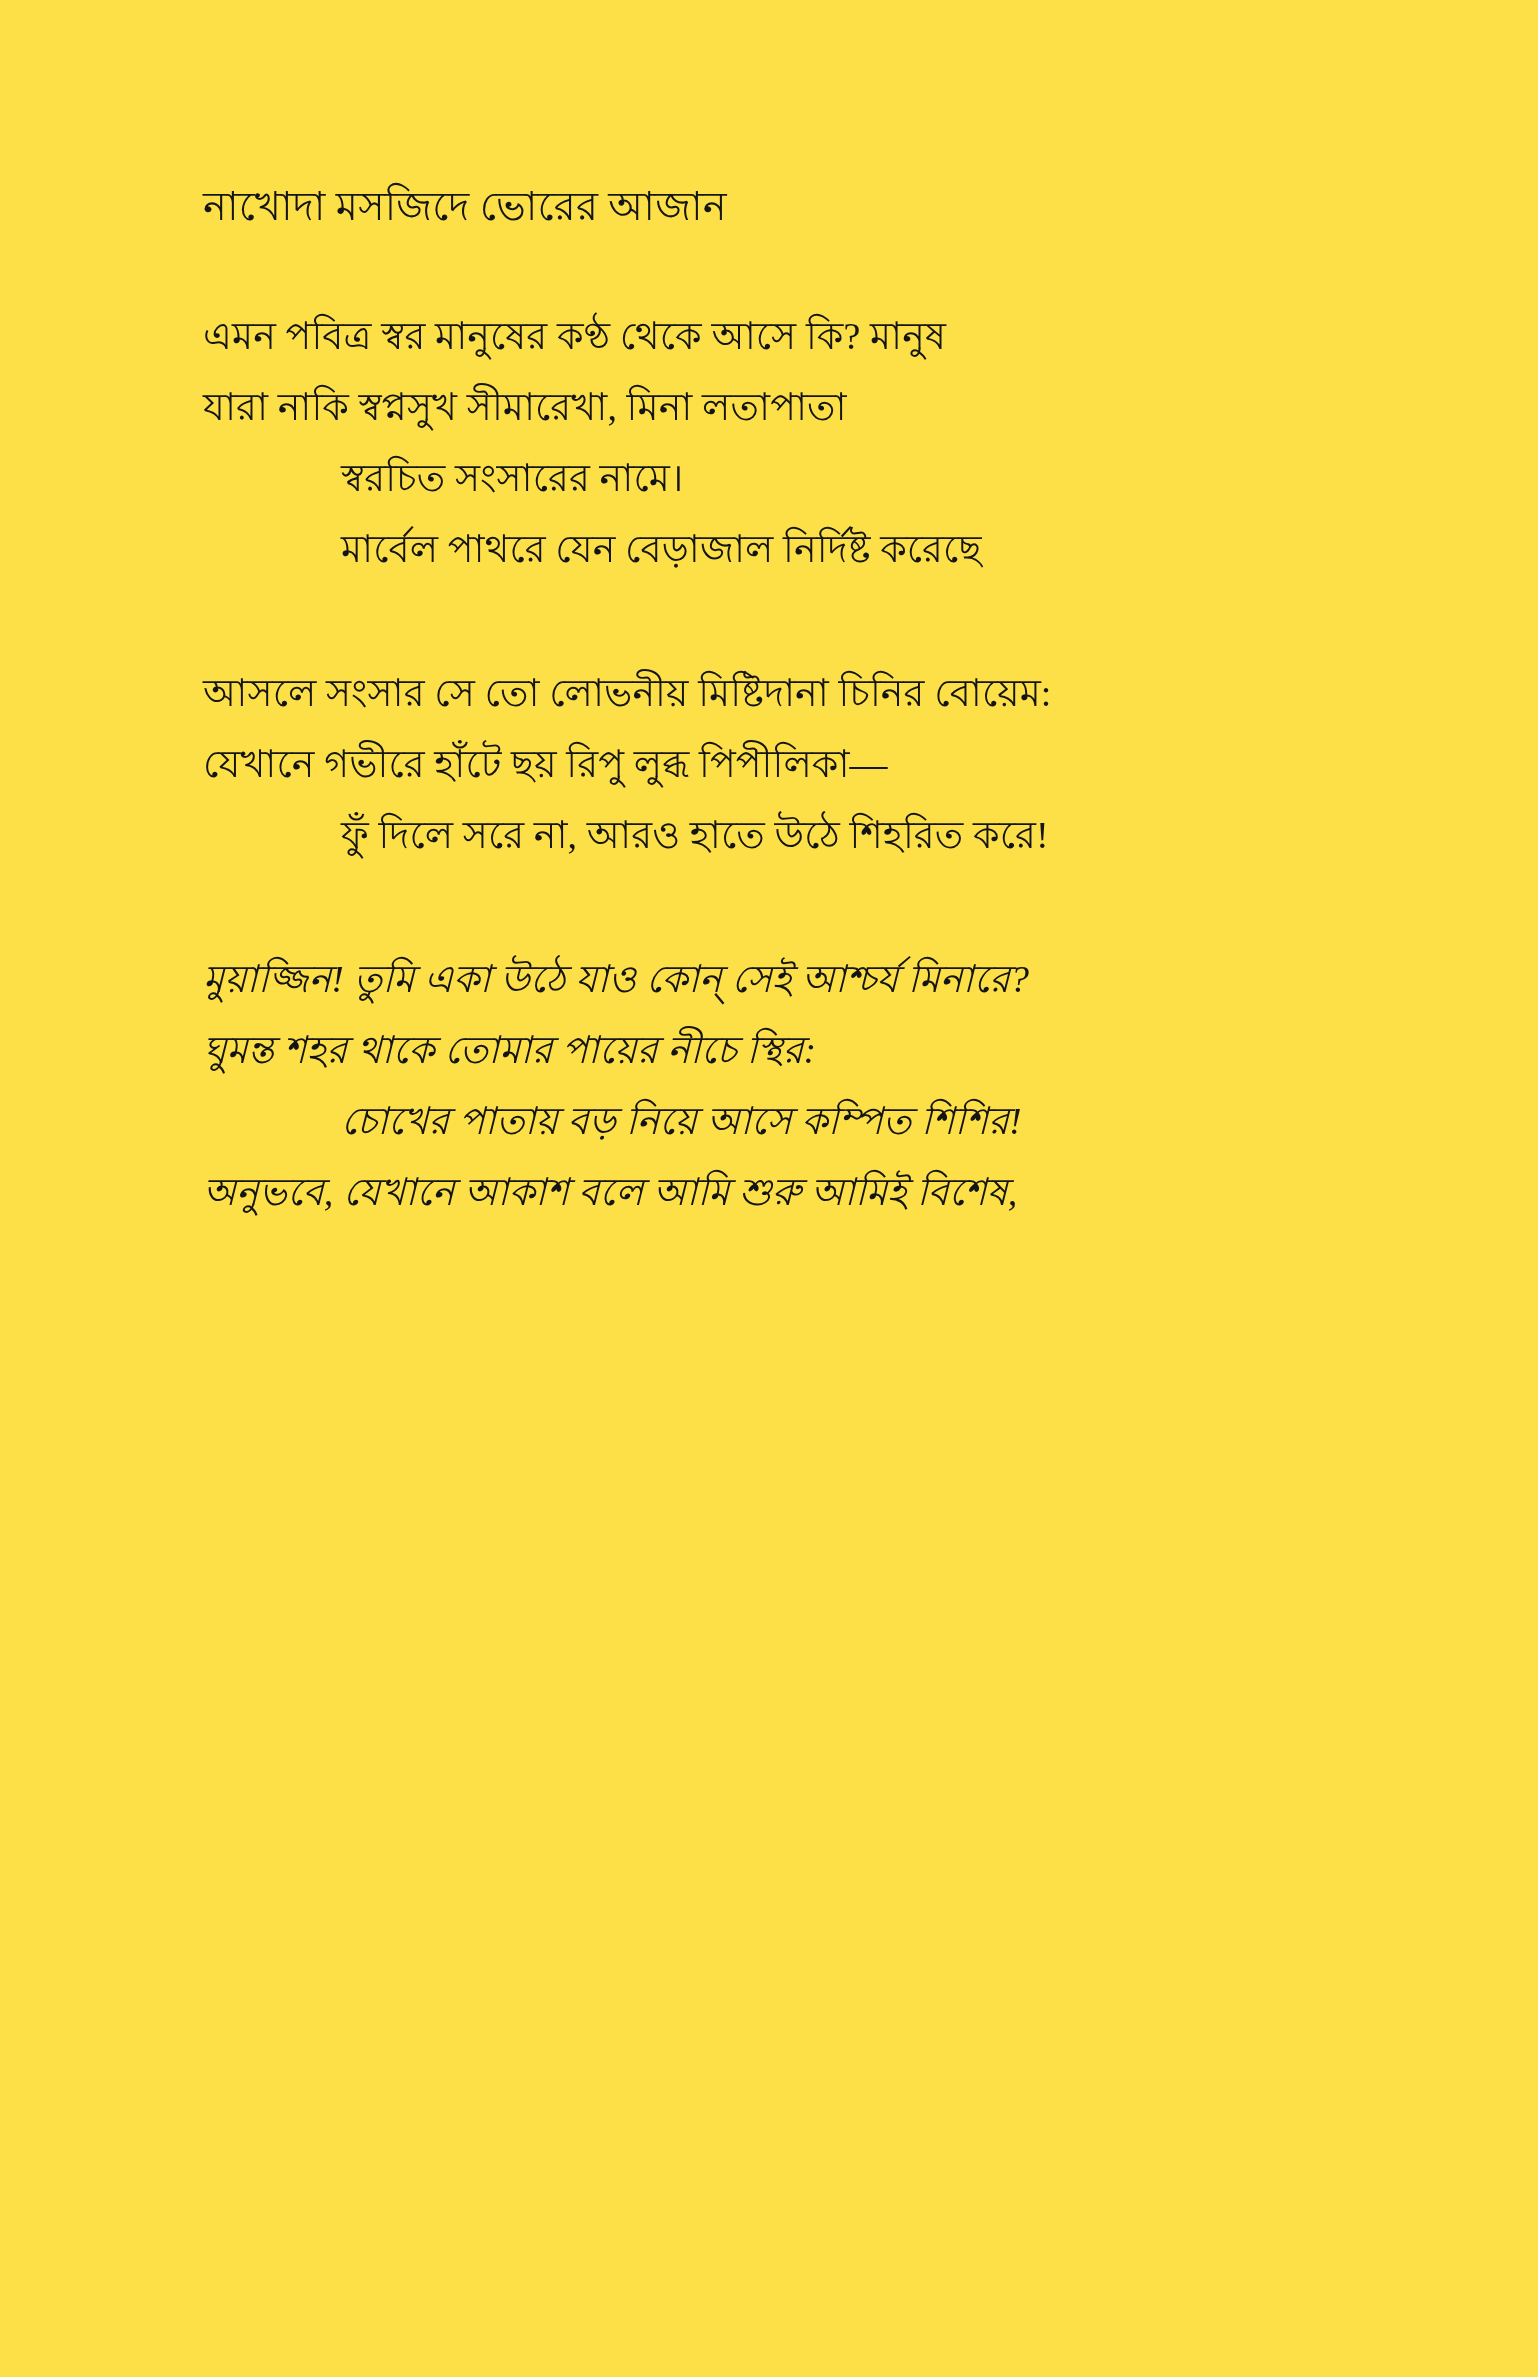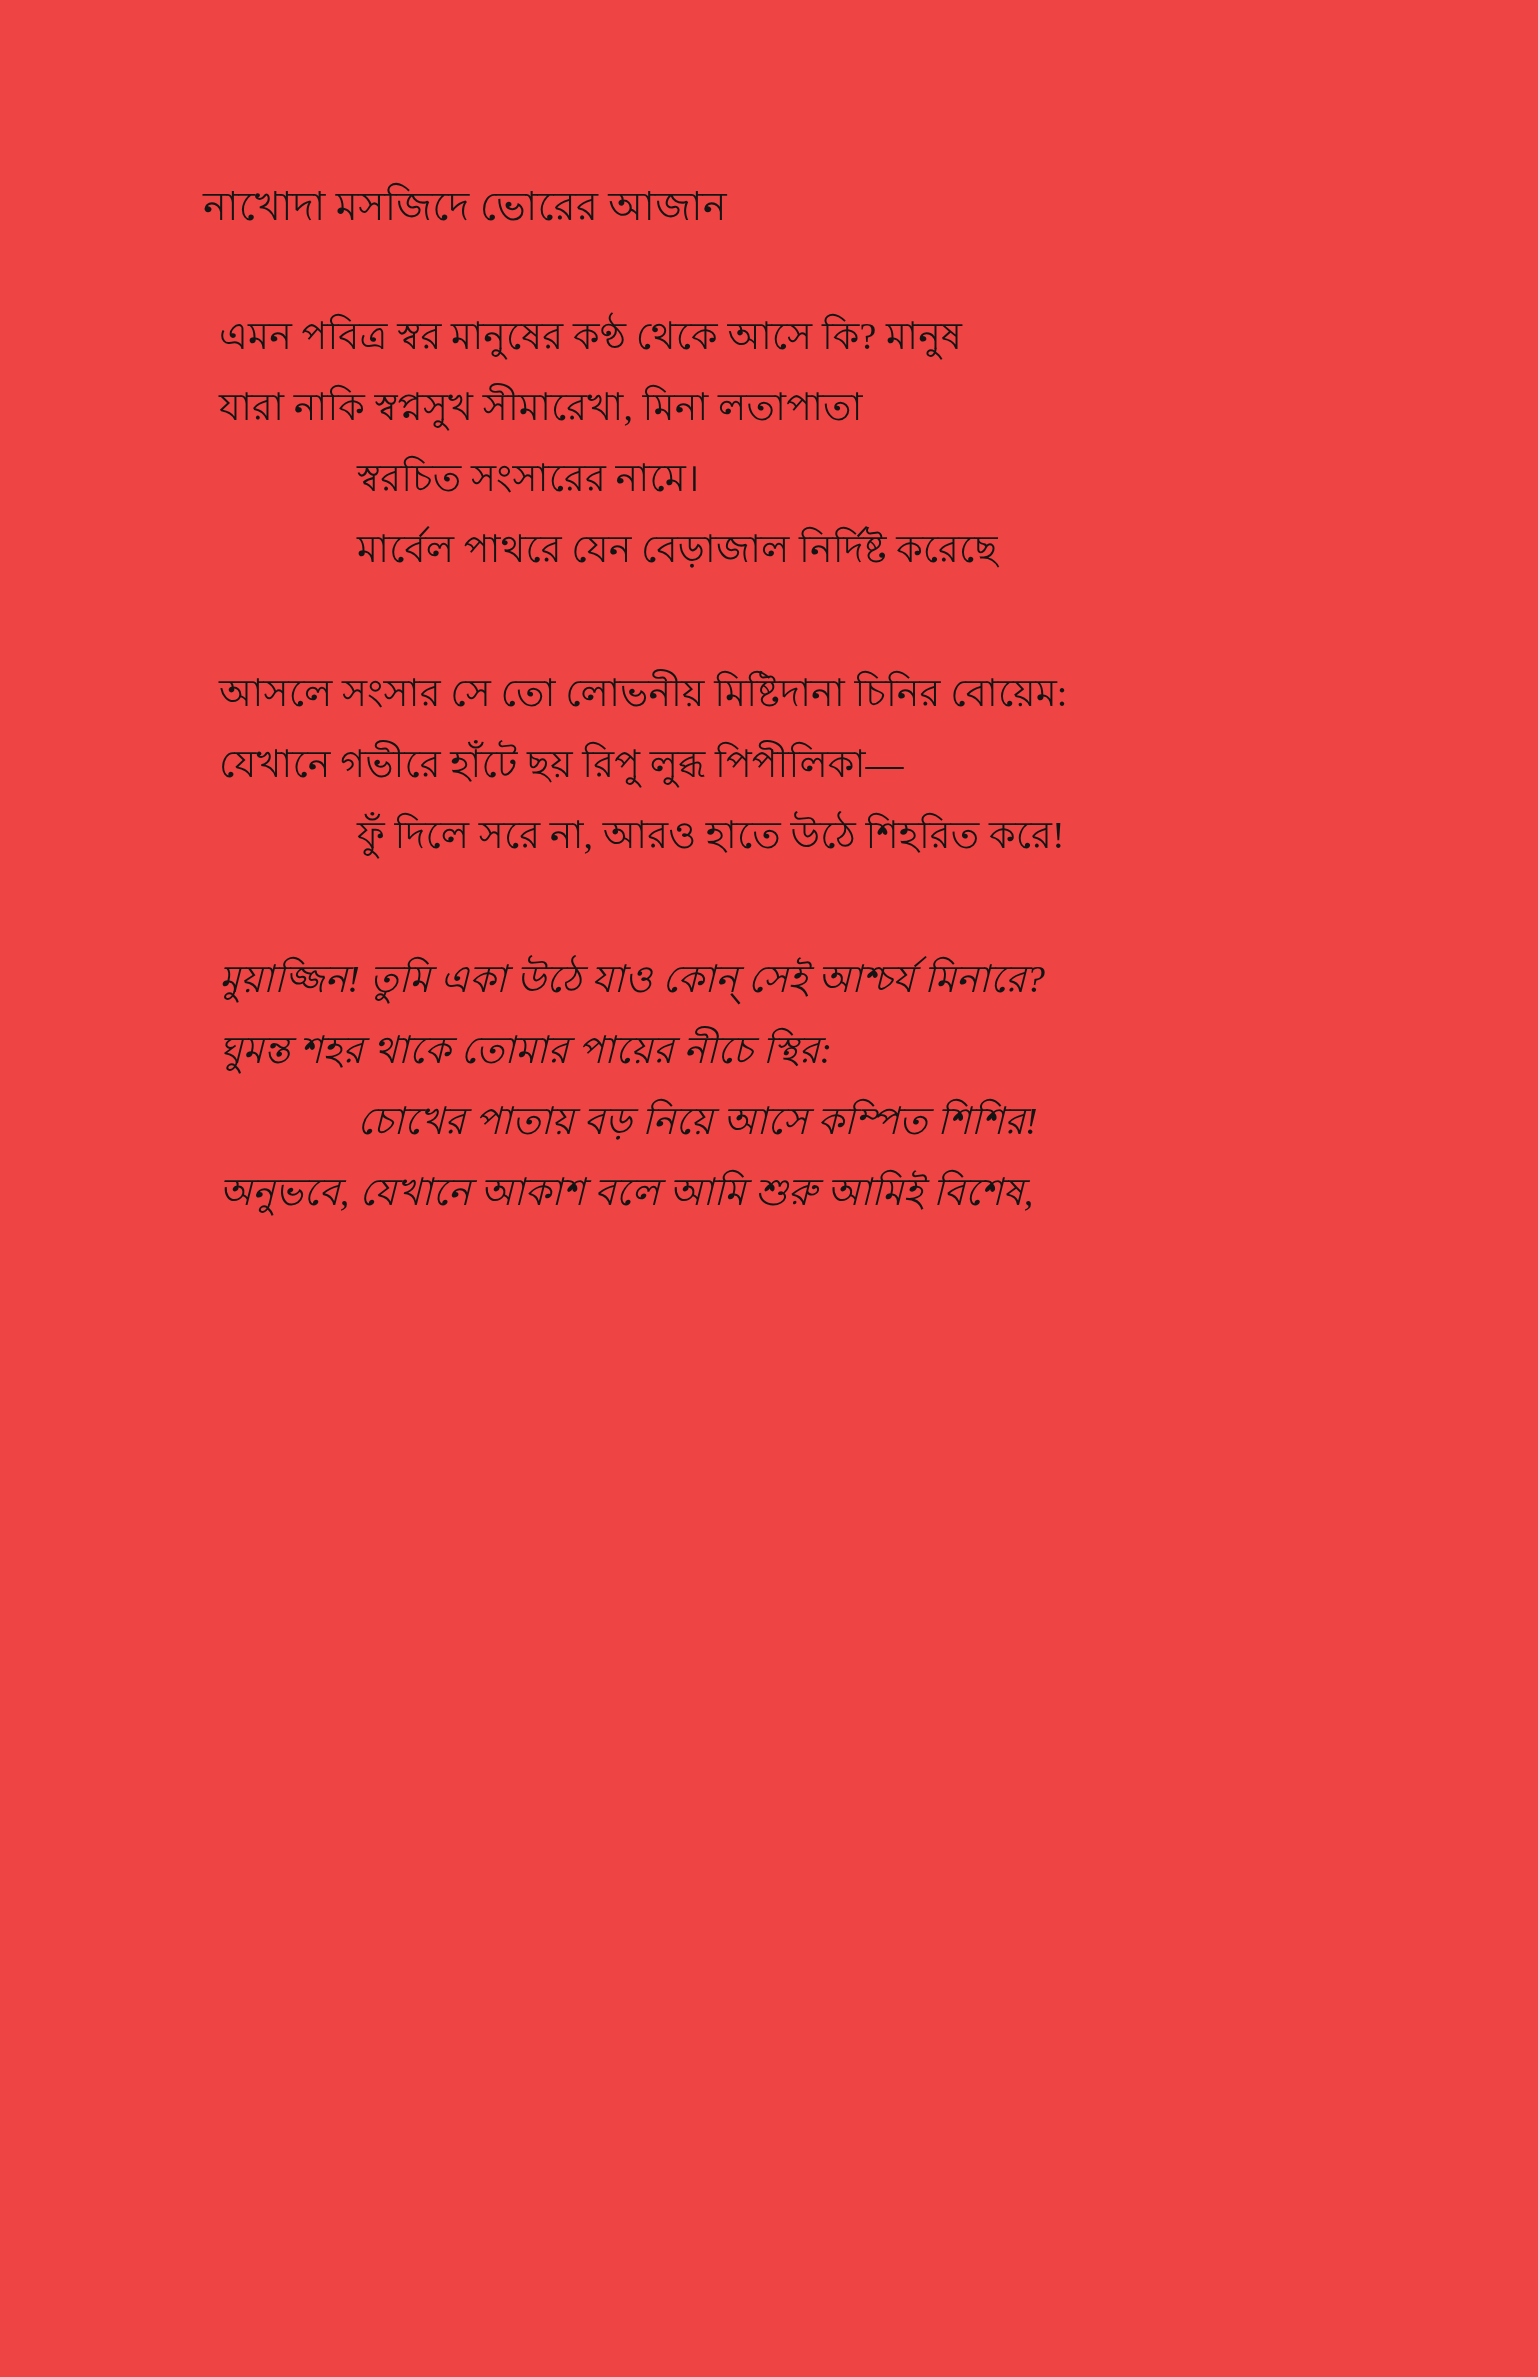--- a/index.html
+++ b/index.html
@@ -12,21 +12,21 @@
     background: #ffffff;
     font-family: "Liberation Serif", "DejaVu Serif", serif;
     color: #111111;
     overflow: hidden;
   }
 
   .page {
     position: relative;
     width: 1538px;
     height: 2377px;
-    background: #ef4444;
+    background: #fde047;
     box-sizing: border-box;
   }
 
   .content {
     position: absolute;
     left: 203px;
     top: 183px;
     width: 1184px;
   }
 
@@ -34,21 +34,21 @@
     font-size: 40px;
     line-height: 1.18;
     font-weight: 500;
     color: #151515;
     letter-spacing: 0.2px;
     margin: 0 0 0 0;
     white-space: nowrap;
   }
 
   .stanza {
-    margin: 16px;
+    margin: 0;
   }
 
   .stanza-1 { margin-top: 71px; }
   .stanza-2 { margin-top: 73px; }
   .stanza-3 { margin-top: 73px; font-style: italic; }
 
   .line {
     font-size: 38px;
     line-height: 71px;
     color: #141414;

